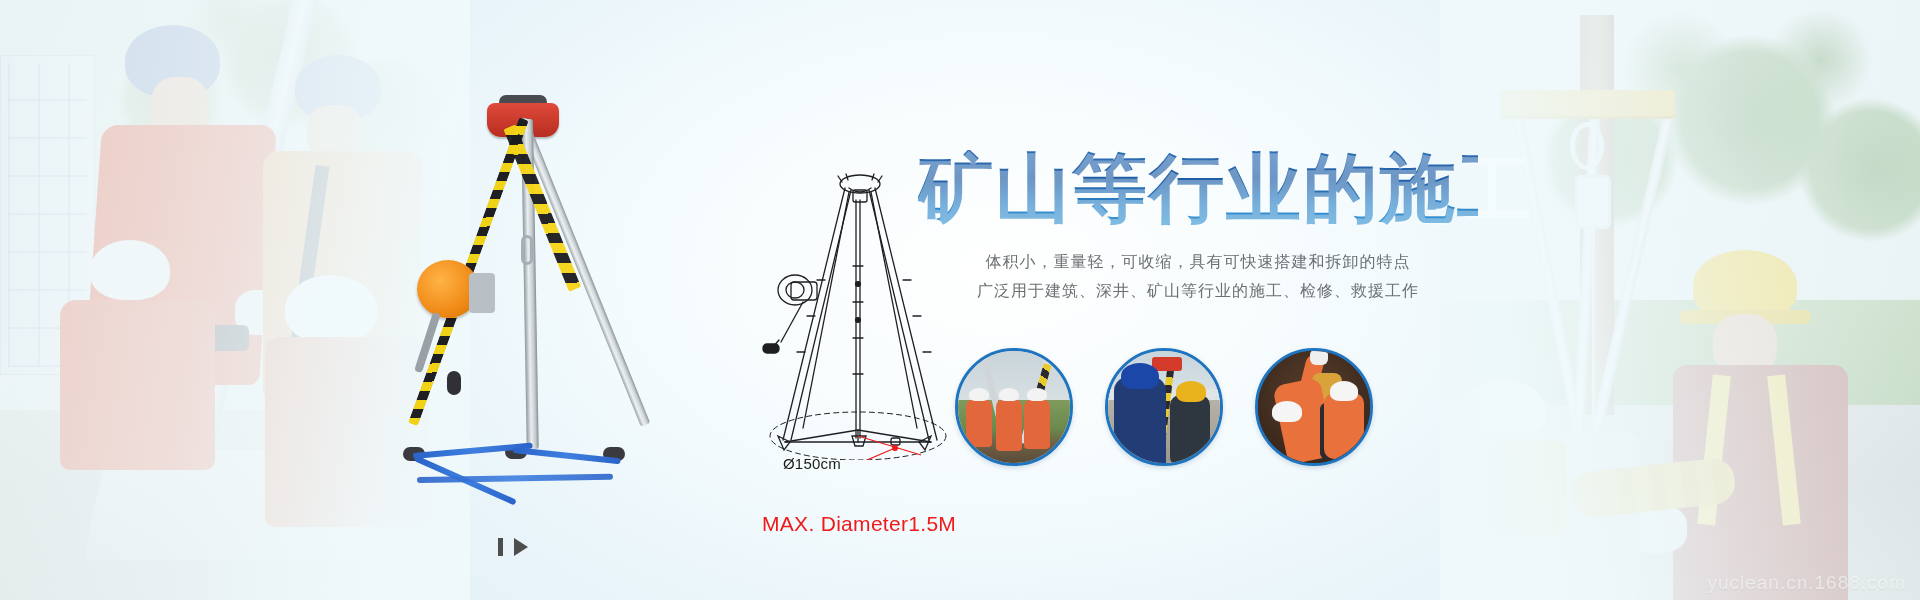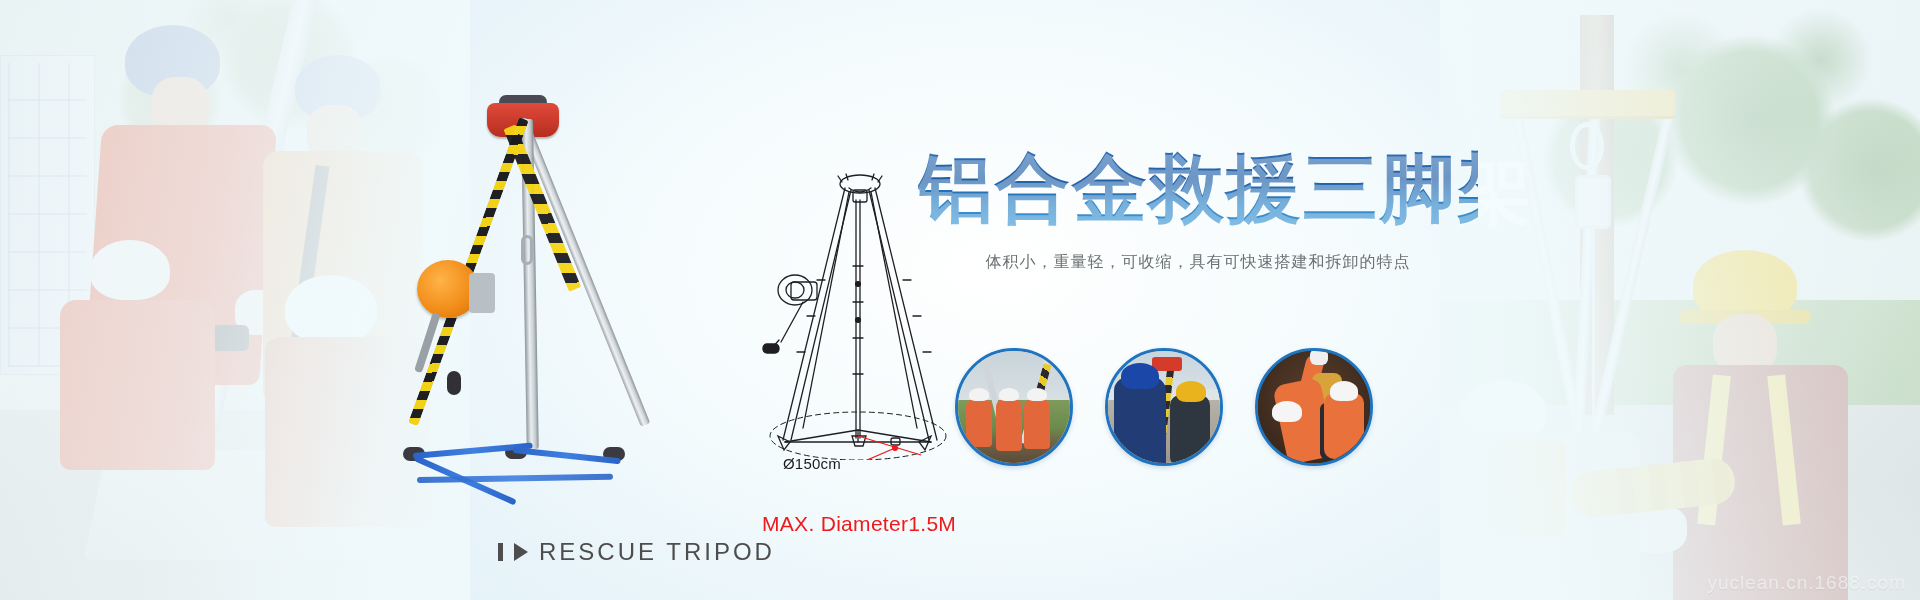--- a/index.html
+++ b/index.html
@@ -360,21 +360,20 @@
     <div class="foot f3"></div>
     <div class="strap s1"></div>
     <div class="strap s2"></div>
     <div class="strap s4"></div>
     <div class="strap s3"></div>
   </div>
 
   <div id="rescue-label">
     <span class="bar"></span>
     <span class="tri"></span>
-    <span>RESCUE TRIPOD</span>
   </div>
 
   <div id="drawing">
     <svg width="230" height="290" viewBox="0 0 230 290">
       <g fill="none" stroke="#1f1f23" stroke-width="1.3" stroke-linecap="round">
 
         <ellipse cx="115" cy="14" rx="20" ry="9"></ellipse>
         <path d="M97 12 L93 6 M103 10 L101 4 M127 10 L129 4 M133 12 L137 6"></path>
         <path d="M104 18 q11 8 22 0"></path>
         <rect x="108" y="20" width="14" height="12" rx="2"></rect>
@@ -417,22 +416,23 @@
         <path d="M150 278 L122 290"></path>
         <circle cx="150" cy="278" r="3" fill="#ef1a1a" stroke="none"></circle>
       </g>
     </svg>
   </div>
 
   <div id="dim-main">Ø150cm</div>
   <div id="dim-red">MAX. Diameter1.5M</div>
 
   <div id="copy">
-    <div id="title">铝合金救援三脚架</div>
+    <div id="title">矿山等行业的施工</div>
     <div id="sub1">体积小，重量轻，可收缩，具有可快速搭建和拆卸的特点</div>
+    <div id="sub2">广泛用于建筑、深井、矿山等行业的施工、检修、救援工作</div>
   </div>
 
   <div id="thumbs">
     <div class="thumb p1">
       <div class="sky2"></div>
       <div class="grnd"></div>
       <div class="tp"></div>
       <div class="tp2"></div>
       <div class="stripe2"></div>
       <div class="w1"></div>

